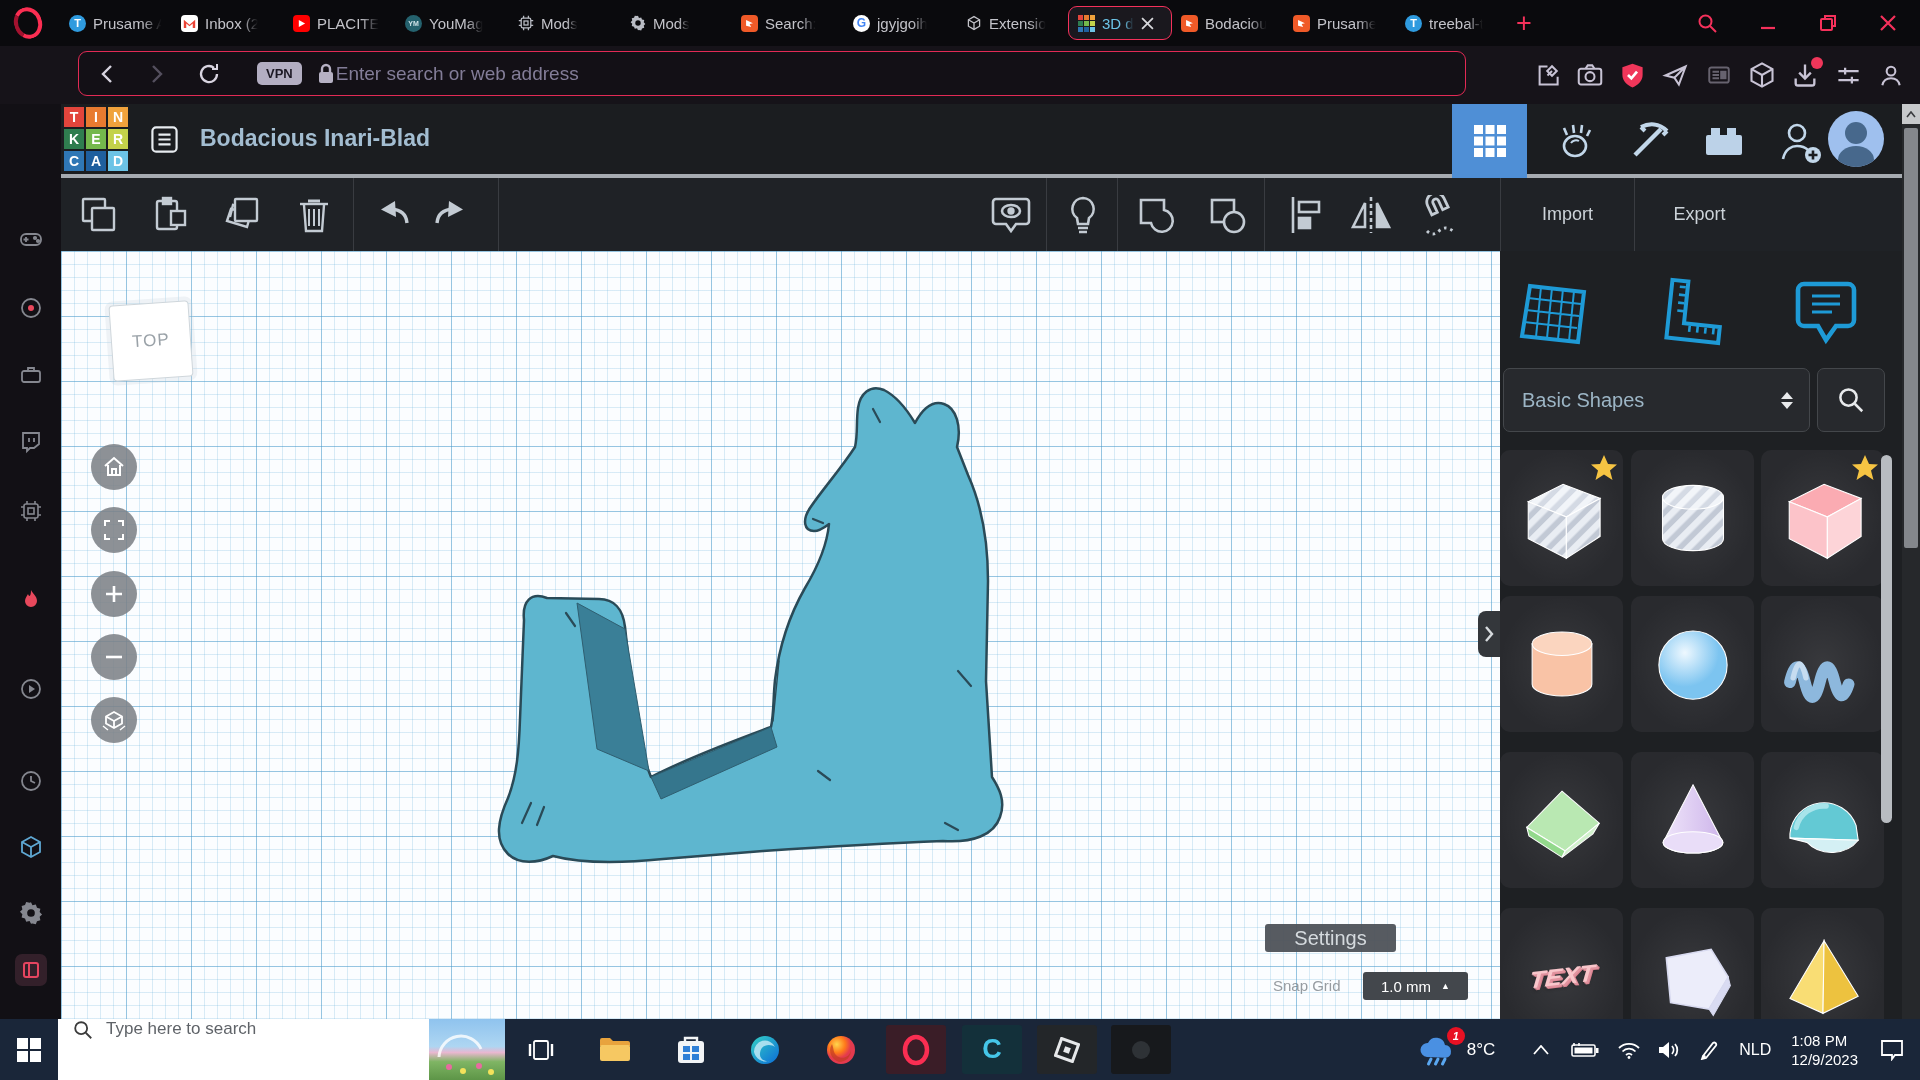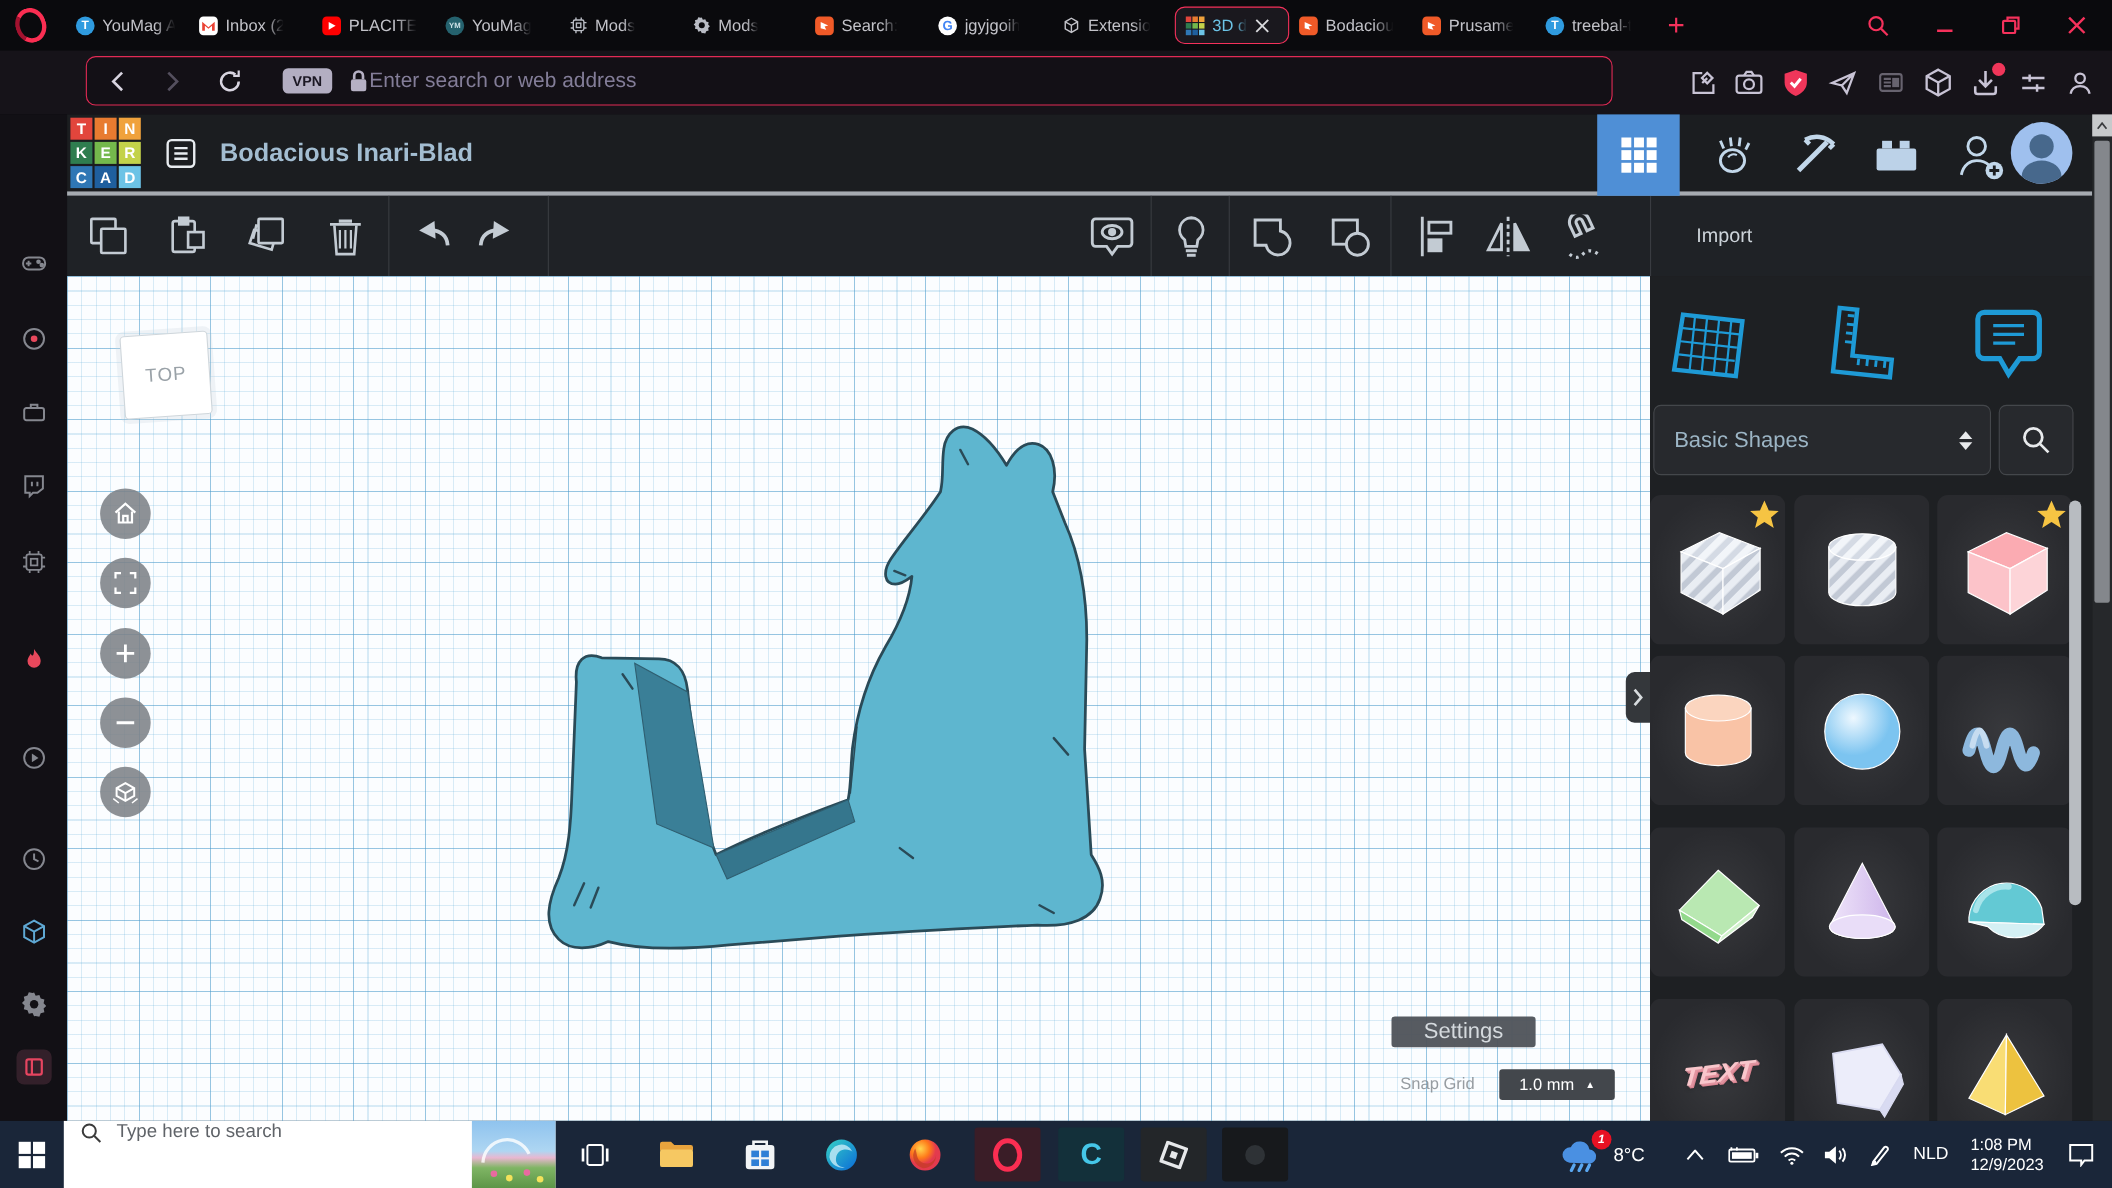--- a/index.html
+++ b/index.html
@@ -126,21 +126,21 @@
   </defs>
 </svg>
 
 <div id="root">
 
   <div class="tabbar">
     <div class="operalogo"></div>
 
     <div class="tab">
       <span class="fav circ" style="background:#2f9bdf;color:#fff;font-size:11px;">T</span>
-      <span class="lbl">YouMag A</span>
+      <span class="lbl">Prusame A</span>
     </div>
     <div class="tab">
       <span class="fav" style="background:#fff;">
           <svg width="13" height="11" viewBox="0 0 16 13">
             <path d="M1 12 V2 L8 8 L15 2 V12 H12 V6.5 L8 9.8 L4 6.5 V12 Z" fill="#ea4335"></path>
           </svg>
         </span>
       <span class="lbl">Inbox (2</span>
     </div>
     <div class="tab">
@@ -500,20 +500,23 @@
       </svg>
     <svg class="ti" style="left:1356px" width="46" height="42" viewBox="0 0 46 42" fill="none" stroke="currentColor" stroke-width="2.8">
         <g transform="rotate(-25 23 16)">
           <path d="M14 6 a9 9 0 0 1 18 0 v10 h-6 v-10 a3 3 0 0 0 -6 0 v10 h-6 Z"></path>
         </g>
         <path d="M10 36 q6 6 12 0 q6 -6 14 0" stroke-dasharray="2.5 4" stroke-width="3"></path>
       </svg>
 
     <div class="tbtn" style="left:1439px;width:134px">
         <span>Import</span>
+      </div>
+    <div class="tbtn" style="left:1573px;width:130px">
+        <span>Export</span>
       </div>
   </div>
 
   <div class="cv">
 
     <div class="topcube">
         <span>TOP</span>
       </div>
 
     <div class="vc" style="top:193px">

